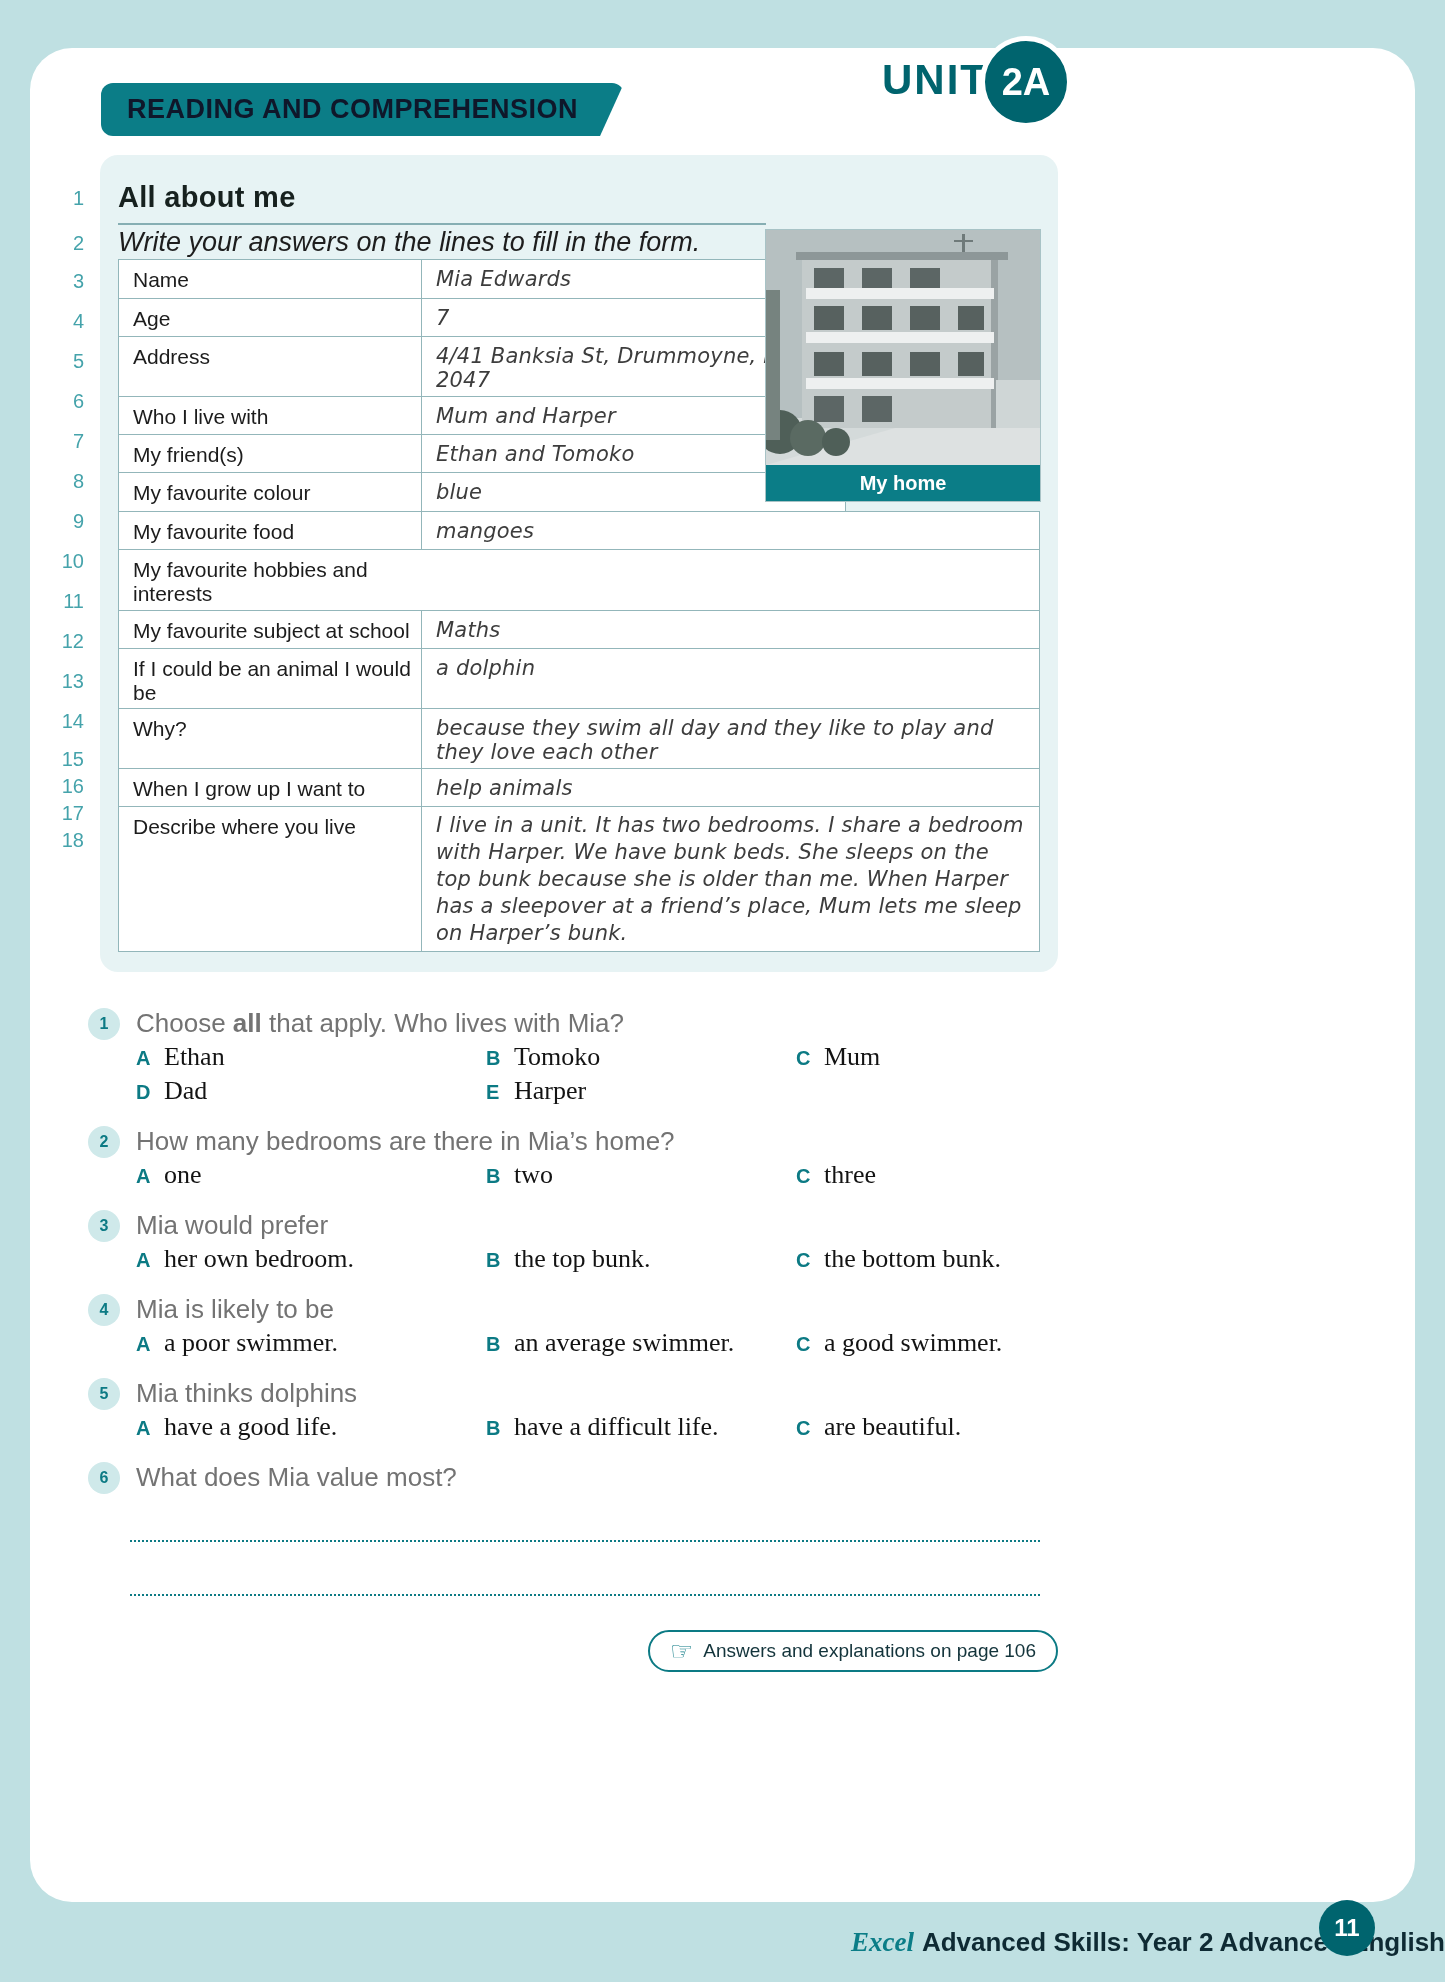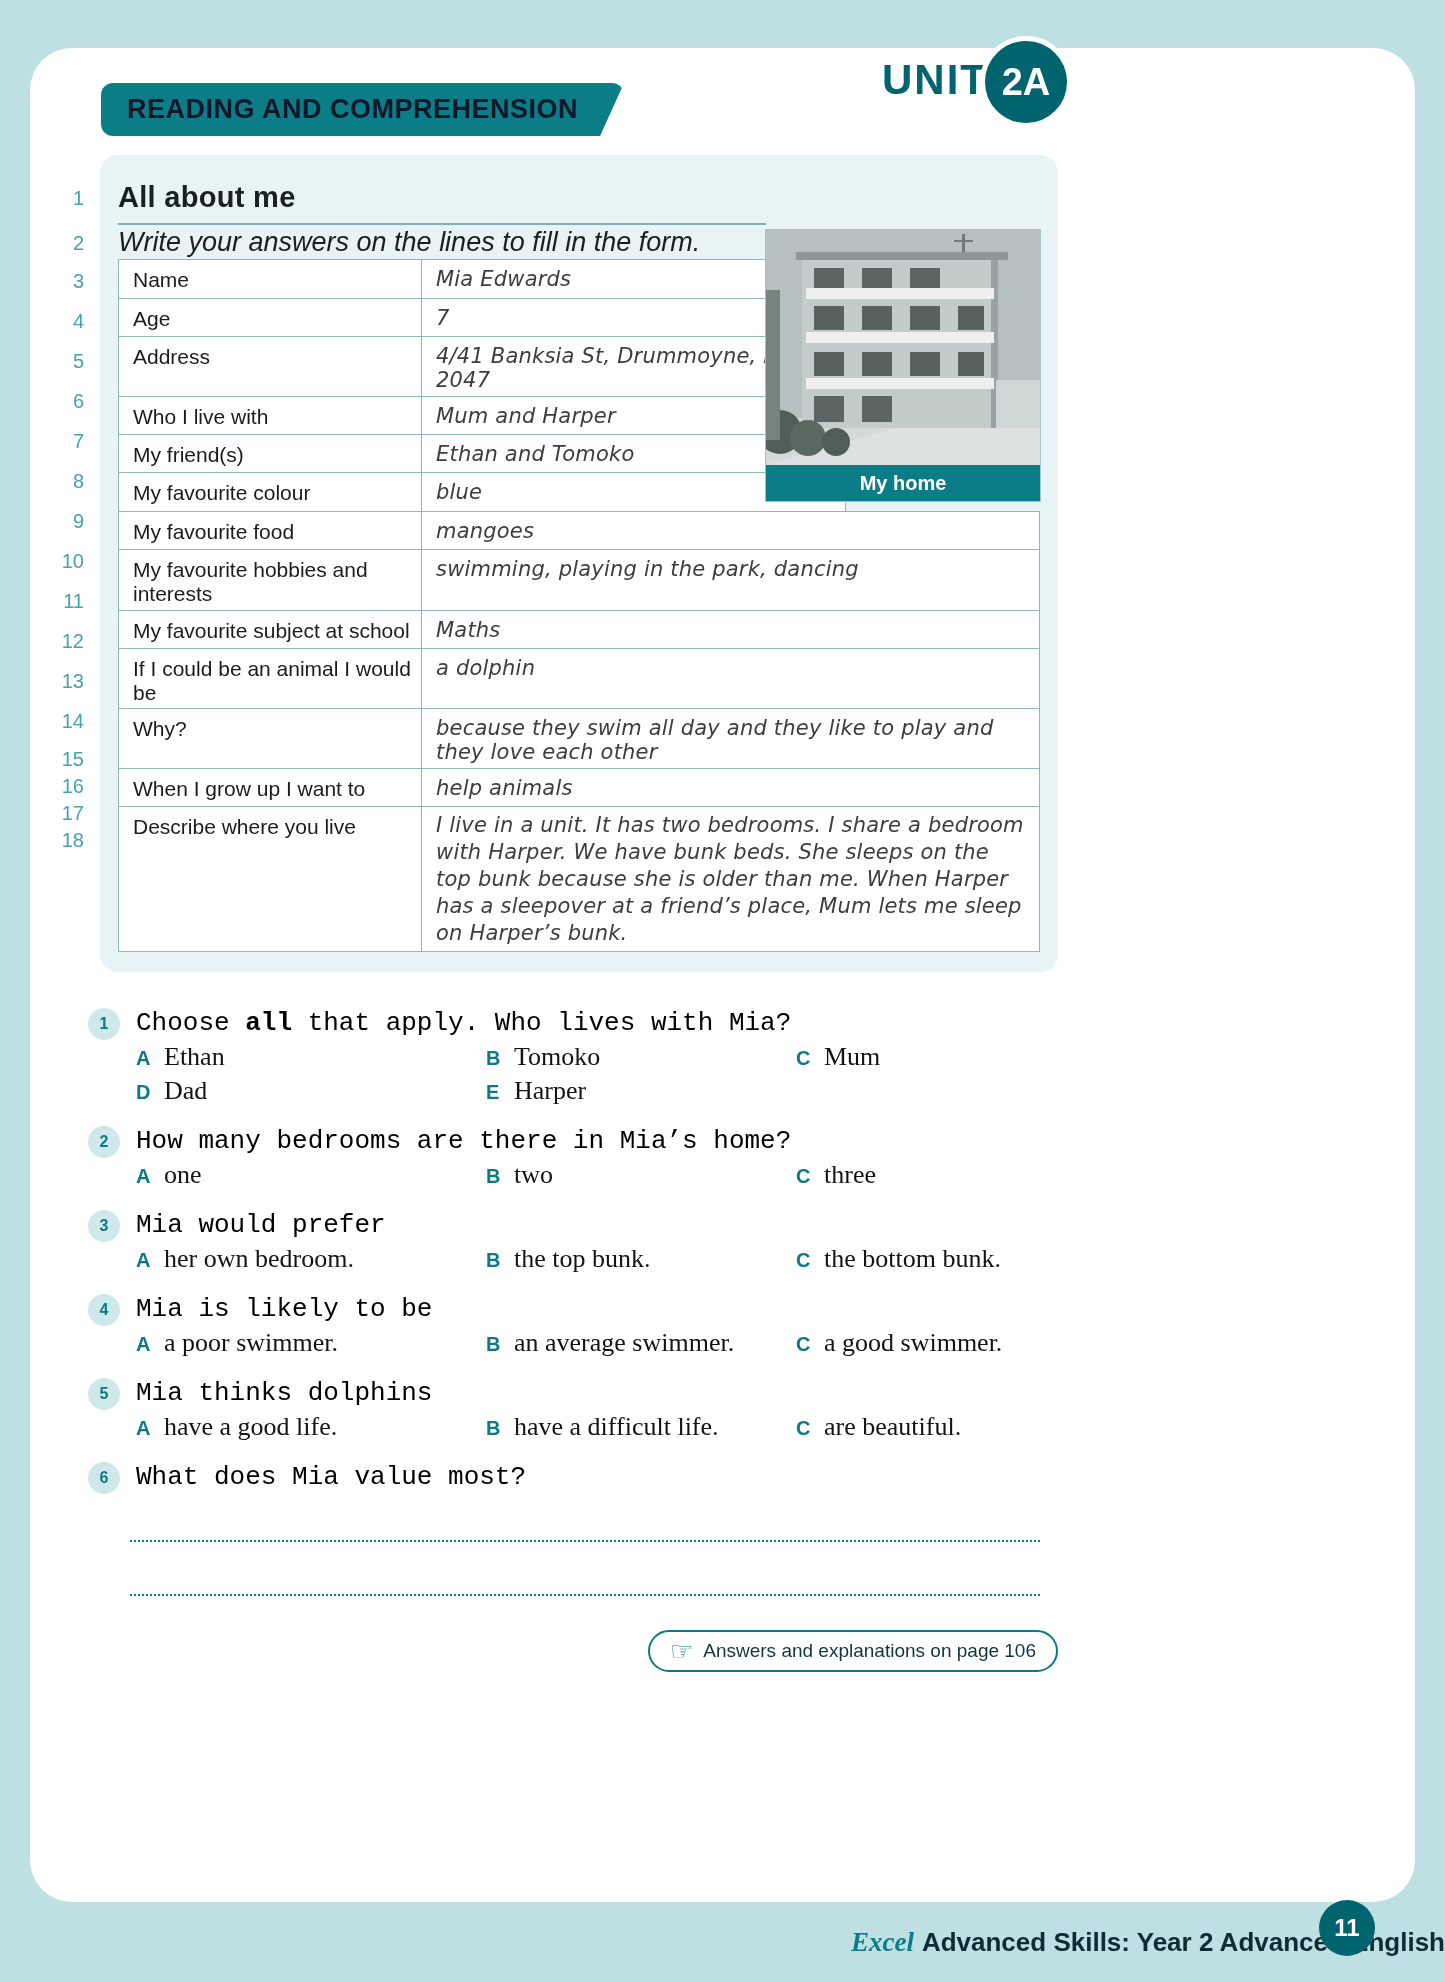--- a/index.html
+++ b/index.html
@@ -90,21 +90,21 @@
 
   
   .questions{margin:34px 0 0 58px;width:970px;}
   .q{display:flex;margin-bottom:16px;}
   .qnum{
     flex:0 0 32px;width:32px;height:32px;border-radius:50%;background:#cfe9ea;
     color:#0c7a84;font-weight:bold;font-size:16px;display:flex;align-items:center;
     justify-content:center;margin:2px 16px 0 0;
   }
   .qbody{flex:1;}
-  .qprompt{font-family:Liberation Mono, monospace;font-size:26px;line-height:34px;color:#000000;}
+  .qprompt{font-family:Liberation Sans, sans-serif;font-size:26px;line-height:34px;color:#737373;}
   .qprompt .qb{font-weight:bold;}
   .qopts{display:grid;grid-template-columns:350px 310px 1fr;margin-top:2px;row-gap:2px;}
   .opt{display:flex;align-items:baseline;height:32px;cursor:pointer;}
   .letter{
     flex:0 0 28px;width:28px;font-weight:bold;font-size:20px;color:#0c7a84;
     font-family:"Liberation Sans",sans-serif;
   }
   .otext{font-family:"Liberation Serif",serif;font-size:26px;color:#131313;}
 
   .answer-line{height:0;border-bottom:2.5px dotted #0c7a84;width:910px;margin:52px 0 0 42px;}
@@ -194,21 +194,20 @@
       <div class="form-row short">
         <div class="flabel">My favourite colour</div>
         <div class="fvalue">blue</div>
       </div>
       <div class="form-row">
         <div class="flabel">My favourite food</div>
         <div class="fvalue">mangoes</div>
       </div>
       <div class="form-row">
         <div class="flabel">My favourite hobbies and interests</div>
-        <div class="fvalue">swimming, playing in the park, dancing</div>
       </div>
       <div class="form-row">
         <div class="flabel">My favourite subject at school</div>
         <div class="fvalue">Maths</div>
       </div>
       <div class="form-row">
         <div class="flabel">If I could be an animal I would be</div>
         <div class="fvalue">a dolphin</div>
       </div>
       <div class="form-row">

